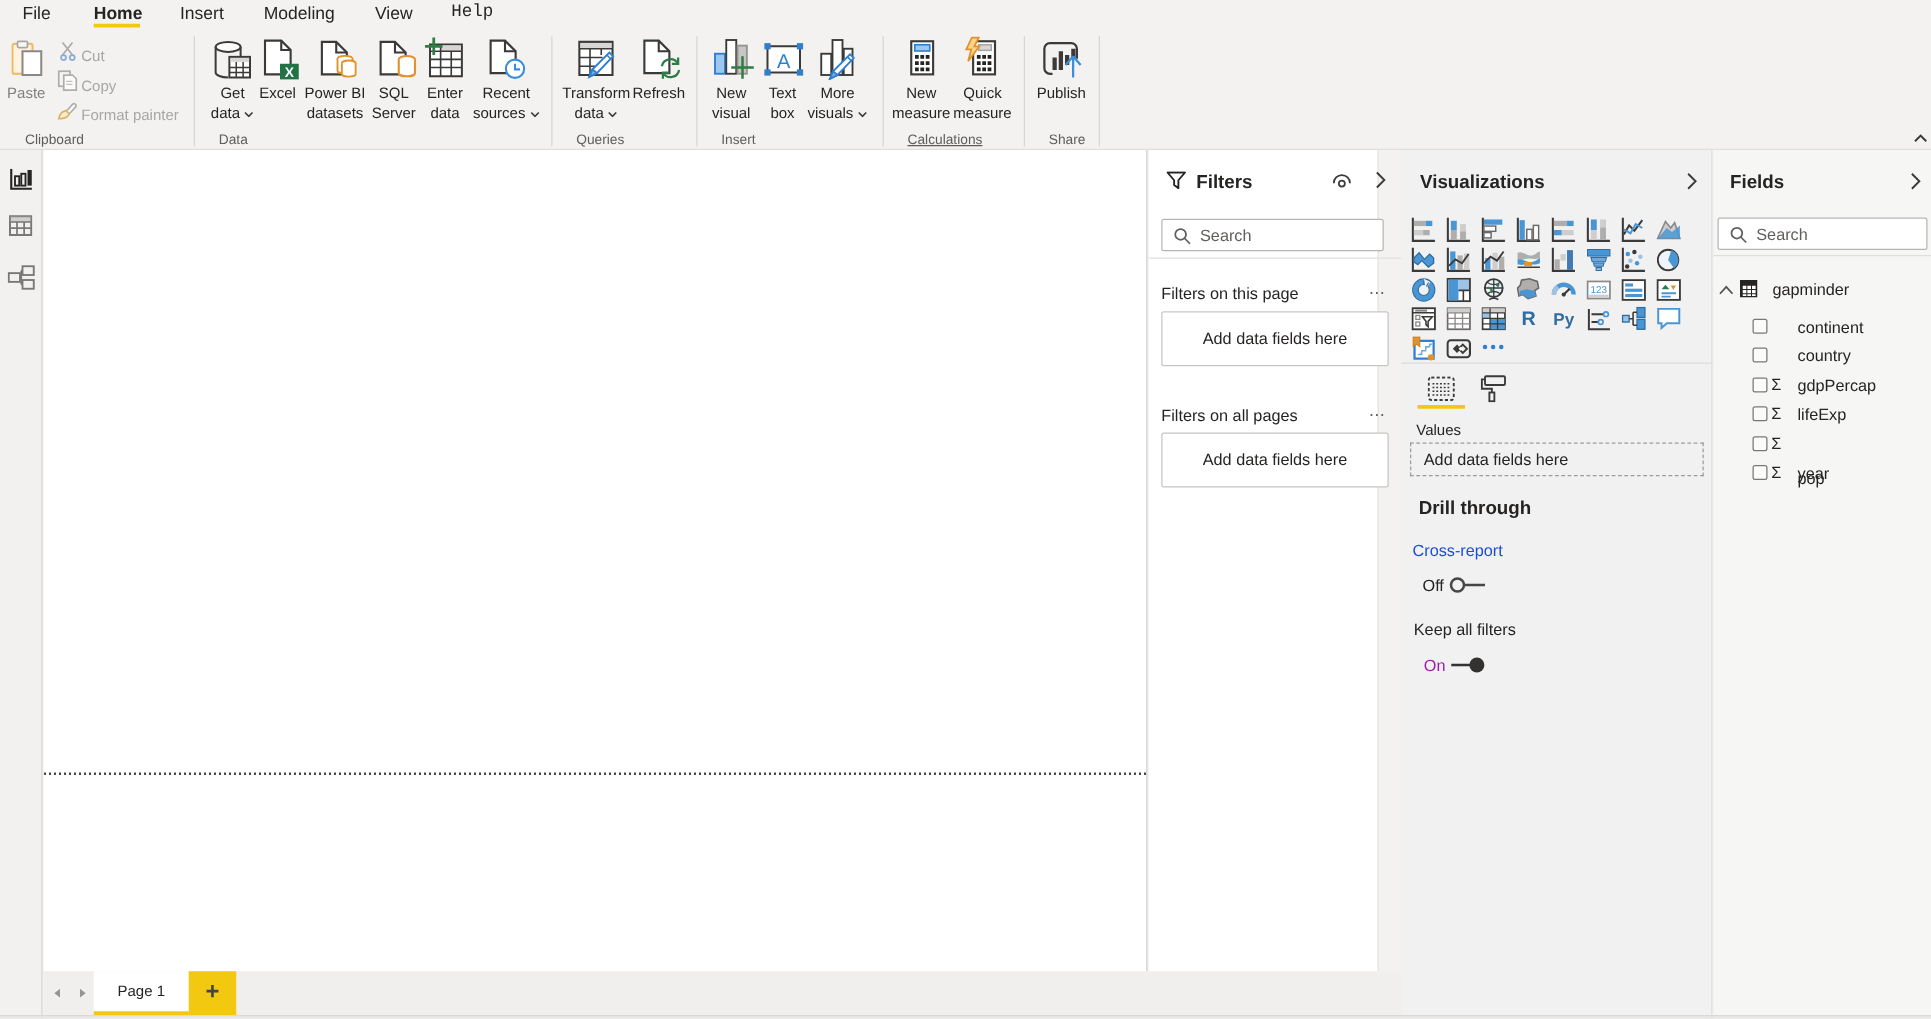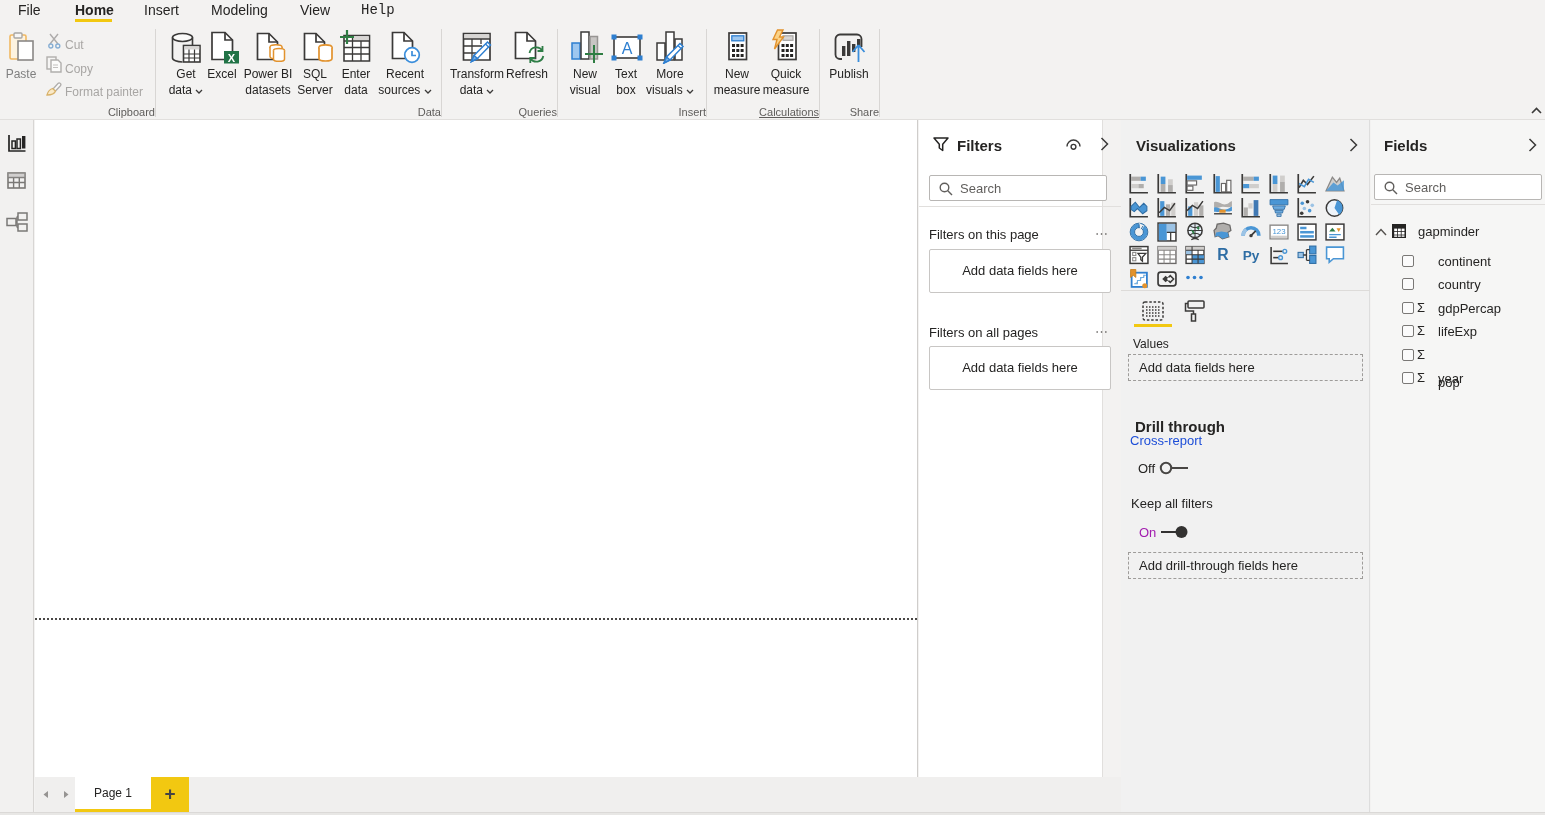--- a/index.html
+++ b/index.html
@@ -6,21 +6,21 @@
 html,body { width:1545px; height:815px; overflow:hidden; }
 body { font-family:"Liberation Sans", sans-serif; background:#f3f2f1; }
 #root { position:relative; width:1545px; height:815px; }
 .abs { position:absolute; }
 
 .menu { position:absolute; top:0; left:0; width:1545px; height:25px; background:#f3f2f1; }
 .mitem { position:absolute; top:2px; font-size:14px; color:#252423; }
 
 .ribbon { position:absolute; top:25px; left:0; width:1545px; height:94px; background:#f3f2f1; }
 .rsep { position:absolute; top:4px; width:1px; height:88px; background:#d8d6d4; }
-.glabel { position:absolute; top:81px; font-size:11px; color:#5f5d5b; text-align:right; }
+.glabel { position:absolute; top:81px; font-size:11px; color:#5f5d5b; text-align:left;margin-left:20px; }
 .rbtn { position:absolute; top:0; text-align:center; }
 .rlab { position:absolute; font-size:12px; color:#252423; white-space:nowrap; text-align:center; width:200px; left:50%; transform:translateX(-100px); }
 .l1 { top:42px; }
 .l2 { top:58px; }
 .dis { color:#a8a6a4; }
 
 .sidebar { position:absolute; left:0; top:120px; width:34px; height:695px; background:#f2f1f0; border-right:1px solid #d8d6d4; }
 
 .canvas { position:absolute; left:35px; top:120px; width:883px; height:657px; background:#ffffff; border-right:1px solid #cfcdcb; }
 .pagedots { position:absolute; left:0; top:498px; width:883px; height:2px;
@@ -579,34 +579,33 @@
       </g>
     </svg>
     <svg class="abs" style="left:63px; top:180px;" width="21" height="22">
       <rect x="4" y="1" width="16" height="7" rx="1" fill="none" stroke="#3b3a39" stroke-width="1.5"></rect>
       <path d="M4 3.5 H1.5 V11 H9.5 V14" fill="none" stroke="#3b3a39" stroke-width="1.5"></path>
       <rect x="7.5" y="14" width="4" height="7" fill="none" stroke="#3b3a39" stroke-width="1.5"></rect>
     </svg>
     <div class="abs" style="left:13px; top:204px; width:38px; height:3px; background:#f2c811;"></div>
     <div class="abs" style="left:12px; top:217px; font-size:12px; color:#252423;">Values</div>
     <div class="dash" style="top:234px;">Add data fields here</div>
-    <div class="abs" style="left:14px; top:278px; font-size:15px; font-weight:bold; color:#252423;margin-top:20px;">Drill through</div>
+    <div class="abs" style="left:14px; top:278px; font-size:15px; font-weight:bold; color:#252423;">Drill through</div>
     <div class="abs" style="left:9px; top:313px; font-size:13px; color:#1d4ed8;">Cross-report</div>
     <div class="abs" style="left:17px; top:341px; font-size:13px; color:#252423;">Off</div>
     <svg class="abs" style="left:38px; top:341px;" width="32" height="14">
       <circle cx="7" cy="7" r="5.2" fill="#f1f1f1" stroke="#484644" stroke-width="2"></circle>
       <path d="M13 7 H29" stroke="#484644" stroke-width="2"></path>
     </svg>
     <div class="abs" style="left:10px; top:376px; font-size:13px; color:#252423;">Keep all filters</div>
     <div class="abs" style="left:18px; top:405px; font-size:13px; color:#a21caf;text-align:right;">On</div>
     <svg class="abs" style="left:38px; top:405px;" width="32" height="14">
       <path d="M2 7 H20" stroke="#333231" stroke-width="2"></path>
       <circle cx="22.5" cy="7" r="6" fill="#333231"></circle>
     </svg>
-    <div class="dash" style="top:432px;">Add drill-through fields here</div>
   </div>
 
   <div class="fields" id="fields">
     <div class="fhead" style="left:13px; top:17px; position:absolute; font-size:15px; font-weight:bold; color:#252423;">Fields</div>
     <svg class="abs" style="left:157px; top:18px;" width="9" height="14">
         <path d="M1.5 1 L7.5 7 L1.5 13" fill="none" stroke="#3b3a39" stroke-width="1.5"></path>
       </svg>
     <div class="searchbox" style="left:3px; top:54px; width:168px;">
       <svg class="abs" style="left:9px; top:6px;" width="14" height="14">
           <circle cx="5.5" cy="5.5" r="4.3" fill="none" stroke="#605e5c" stroke-width="1.4"></circle>

